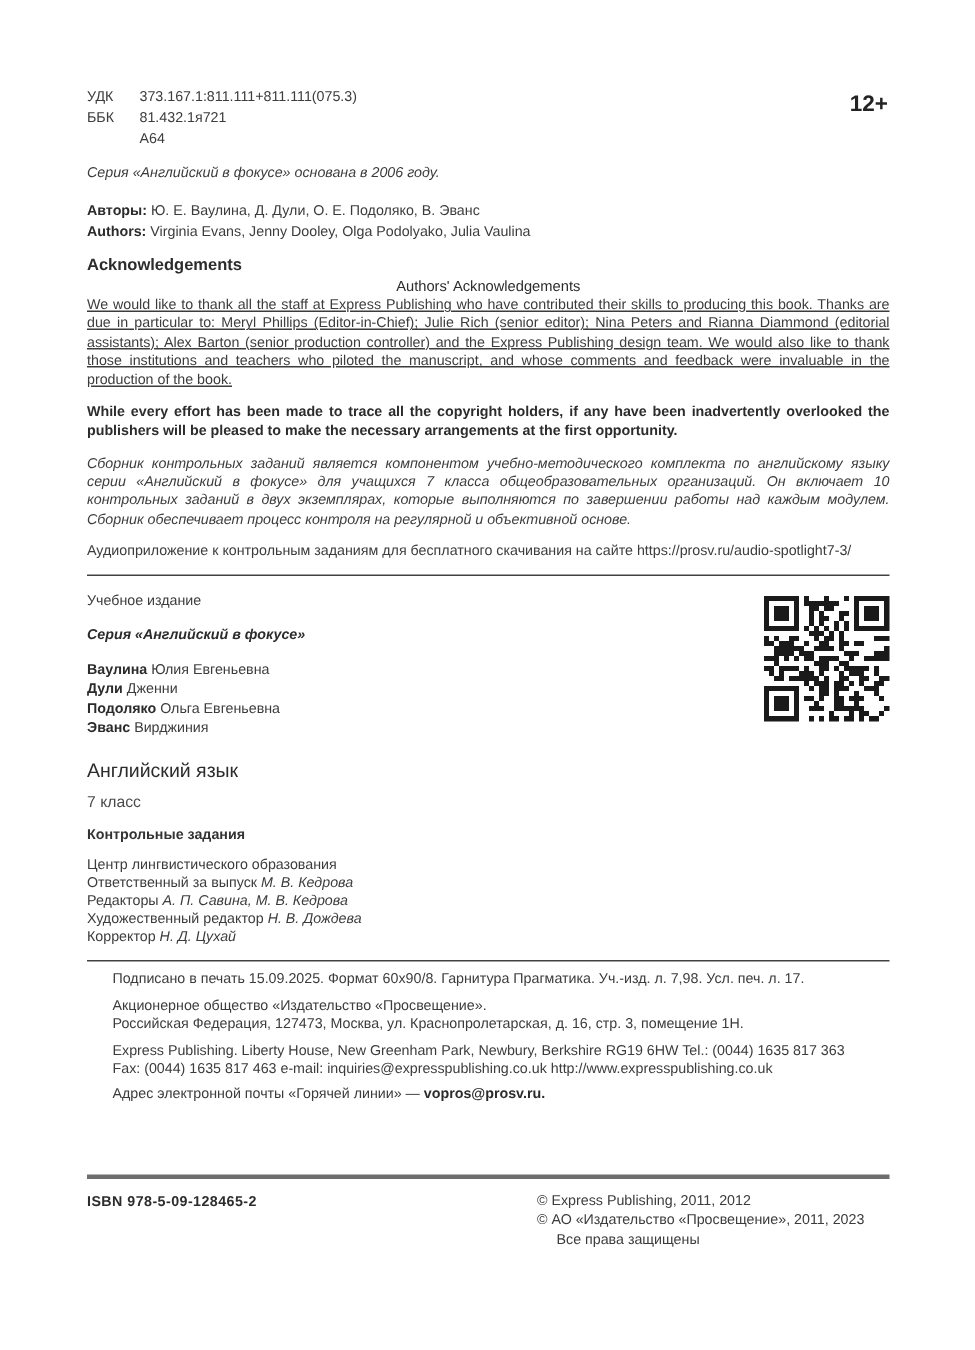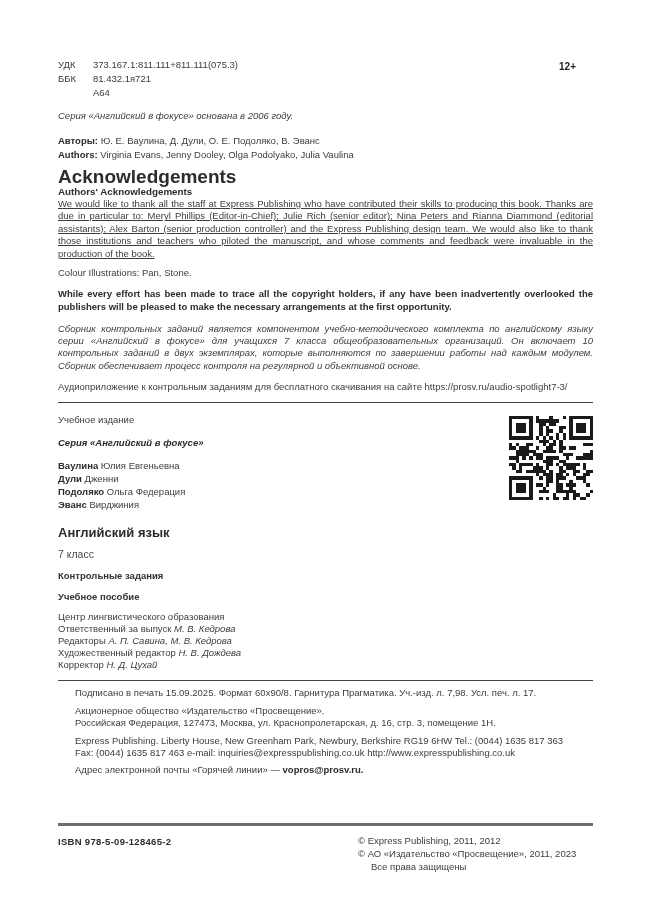--- a/index.html
+++ b/index.html
@@ -15,45 +15,45 @@
     line-height:1.3;
     overflow:hidden;
   }
   .b{font-weight:bold}
   .i{font-style:italic}
   .bi{font-weight:bold;font-style:italic}
   .dark{color:#2b2b2b}
 
   
   .meta-grid{display:grid;grid-template-columns:35px 1fr;line-height:14px;}
-  .age-badge{position:absolute;top:60px;right:74px;font-weight:bold;font-size:10px;color:#232323;}
+  .age-badge{position:absolute;top:60px;right:58px;font-weight:bold;font-size:15px;color:#232323;}
 
   .series-note{margin-top:9px;line-height:13px;}
   .authors-block{margin-top:12px;line-height:14px;}
 
   
   .ack{margin-top:7px;}
-  .ack-title{font-size:19px;font-weight:bold;color:#2c2c2c;line-height:16px;margin:0;}
-  .ack-sub{font-size:9.8px;font-weight:bold;color:#2c2c2c;line-height:13px;margin:0;}
+  .ack-title{font-size:11px;font-weight:bold;color:#2c2c2c;line-height:16px;margin:0;}
+  .ack-sub{font-size:9.8px;font-weight:normal;color:#2c2c2c;line-height:13px;margin:0;text-align:center;}
   .para{text-align:justify;line-height:12.4px;margin:0;text-decoration:underline;}
   .colour-line{margin-top:7px;line-height:12px;}
   .notice{margin-top:9px;font-weight:bold;color:#2c2c2c;line-height:12.8px;text-align:justify;}
   .annotation{margin-top:9px;font-style:italic;text-align:justify;line-height:12.4px;}
   .audio-line{margin-top:9px;line-height:12px;}
 
   .rule{border:0;border-top:1.5px solid #424242;margin:9px 0 0 0;}
   .rule.thick{border-top:3px solid #6e6e6e;}
 
   
   .edition-sec{position:relative;margin-top:11px;}
   .qr{position:absolute;top:2px;right:0;width:84px;height:84px;}
   .edition-type{line-height:12px;}
   .edition-series{margin-top:11px;line-height:12px;}
   .edition-authors{margin-top:10px;line-height:13px;}
-  .subject{margin-top:13px;font-size:13px;font-weight:bold;color:#2c2c2c;line-height:17px;}
+  .subject{margin-top:13px;font-size:13px;font-weight:normal;color:#2c2c2c;line-height:17px;}
   .grade{margin-top:7px;font-size:10.5px;line-height:13px;color:#4a4a4a;}
   .semib{margin-top:8px;font-weight:600;color:#333;line-height:13px;}
 
   .staff{margin-top:8px;line-height:12px;}
 
   .imprint{margin-top:0;}
   .imprint-line{line-height:12px;padding-left:17px;}
   .gap40{display:inline-block;width:40px;}
   .gap36{display:inline-block;width:36px;}
   .mt6{margin-top:6px}.mt5{margin-top:5px}
@@ -88,21 +88,20 @@
     <div>
       <span class="b dark">Authors:</span>
       <span>Virginia Evans, Jenny Dooley, Olga Podolyako, Julia Vaulina</span>
     </div>
   </div>
 
   <div class="ack">
     <p class="ack-title">Acknowledgements</p>
     <p class="ack-sub">Authors' Acknowledgements</p>
     <p class="para">We would like to thank all the staff at Express Publishing who have contributed their skills to producing this book. Thanks are due in particular to: Meryl Phillips (Editor-in-Chief); Julie Rich (senior editor); Nina Peters and Rianna Diammond (editorial assistants); Alex Barton (senior production controller) and the Express Publishing design team. We would also like to thank those institutions and teachers who piloted the manuscript, and whose comments and feedback were invaluable in the production of the book.</p>
-    <div class="colour-line">Colour Illustrations: Pan, Stone.</div>
   </div>
 
   <div class="notice">While every effort has been made to trace all the copyright holders, if any have been inadvertently overlooked the publishers will be pleased to make the necessary arrangements at the first opportunity.</div>
 
   <div class="annotation">Сборник контрольных заданий является компонентом учебно-методического комплекта по английскому языку серии «Английский в фокусе» для учащихся 7 класса общеобразовательных организаций. Он включает 10 контрольных заданий в двух экземплярах, которые выполняются по завершении работы над каждым модулем. Сборник обеспечивает процесс контроля на регулярной и объективной основе.</div>
 
   <div class="audio-line">Аудиоприложение к контрольным заданиям для бесплатного скачивания на сайте https://prosv.ru/audio-spotlight7-3/</div>
 
   <hr class="rule">
 
@@ -427,32 +426,31 @@
       <div>
         <span class="b dark">Ваулина</span>
         <span>Юлия Евгеньевна</span>
       </div>
       <div>
         <span class="b dark">Дули</span>
         <span>Дженни</span>
       </div>
       <div>
         <span class="b dark">Подоляко</span>
-        <span>Ольга Федерация</span>
+        <span>Ольга Евгеньевна</span>
       </div>
       <div>
         <span class="b dark">Эванс</span>
         <span>Вирджиния</span>
       </div>
     </div>
 
     <div class="subject">Английский язык</div>
     <div class="grade">7 класс</div>
     <div class="semib">Контрольные задания</div>
-    <div class="semib">Учебное пособие</div>
 
     <div class="staff">
       <div>Центр лингвистического образования</div>
       <div>
         <span>Ответственный за выпуск</span>
         <span class="i">М. В. Кедрова</span>
       </div>
       <div>
         <span>Редакторы</span>
         <span class="i">А. П. Савина, М. В. Кедрова</span>

